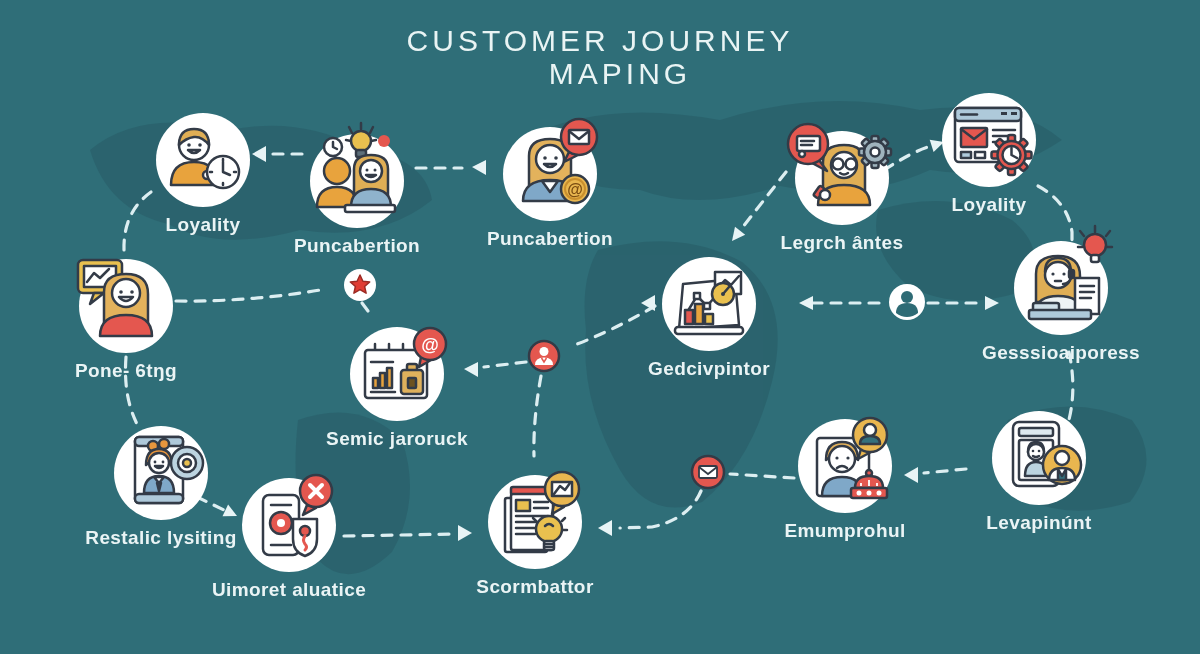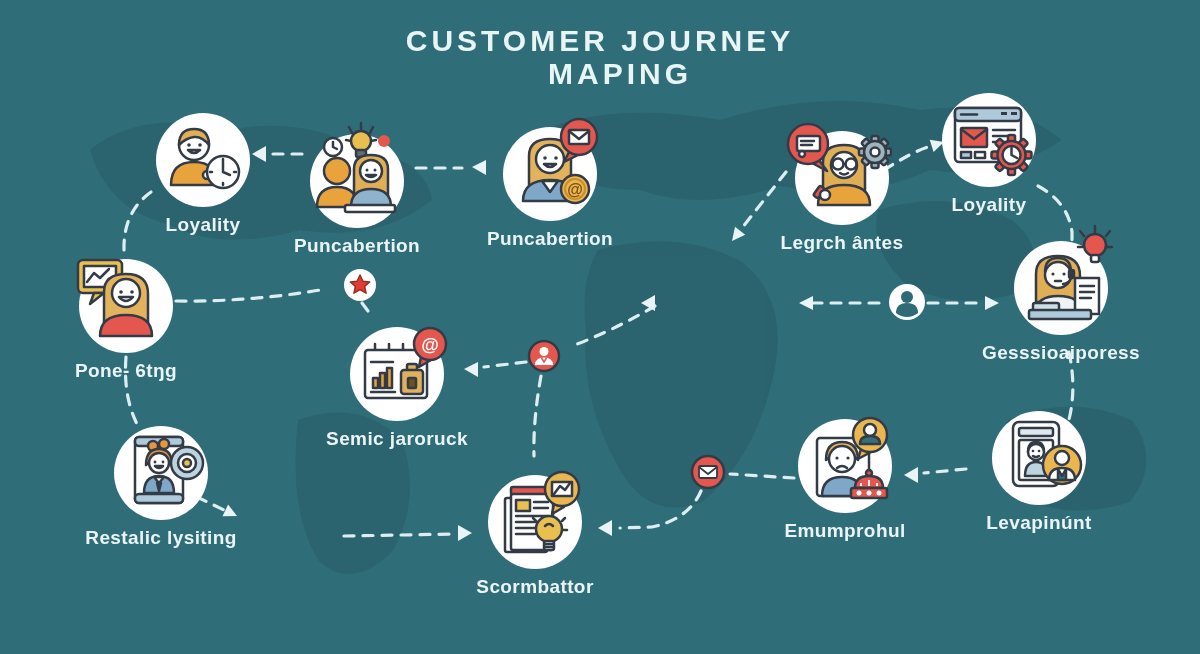--- a/index.html
+++ b/index.html
@@ -1,20 +1,20 @@
 <!DOCTYPE html>
 <html><head>
 <meta charset="utf-8">
 <style>
   html,body{margin:0;padding:0;background:#24545c;}
   #stage{position:relative;width:1200px;height:654px;overflow:hidden;
          background:#2f6e78;font-family:"Liberation Sans",sans-serif;}
   #map-svg,#connector-svg{position:absolute;left:0;top:0;}
   .title{position:absolute;left:0;top:24px;width:1200px;text-align:center;
-         color:#e9f4f4;font-weight:bold;line-height:1.1;}
+         color:#e9f4f4;font-weight:normal;line-height:1.1;}
   .title .l1{font-size:30px;letter-spacing:4px;display:block;}
   .title .l2{font-size:30px;letter-spacing:4px;display:block;transform:translateX(20px);}
   .node{position:absolute;width:190px;display:flex;flex-direction:column;align-items:center;}
   .node svg{display:block;}
   .node .label{margin-top:-16px;font-size:19px;font-weight:bold;color:#eaf4f5;
                letter-spacing:.4px;white-space:nowrap;text-align:center;}
   .marker{position:absolute;}
   .o{stroke:#333b47;stroke-width:2.5;stroke-linecap:round;stroke-linejoin:round;}
   .dash{stroke:#dceef1;stroke-width:3.2;fill:none;stroke-dasharray:10 9;stroke-linecap:round;}
   .ah{fill:#e8f4f6;stroke:none;}
@@ -219,20 +219,39 @@
       <rect class="o" fill="#dfb15c" x="80" y="60" width="10" height="8" rx="2"></rect>
       <rect class="o" fill="#dfb15c" x="74" y="66" width="22" height="24" rx="3"></rect>
       <rect class="o" stroke-width="2" fill="#6d5220" x="81" y="74" width="8" height="10" rx="1"></rect>
       <path class="o" fill="#e4574f" d="M94,53 L92,63 L104,56 Z"></path>
       <circle class="o" fill="#e4574f" cx="103" cy="40" r="16"></circle>
       <text x="103" y="47" text-anchor="middle" font-size="18" font-weight="bold" fill="#fff">@</text>
     </svg>
     <div class="label">Semic jaroruck</div>
   </div>
 
+  <div class="node" style="left:614px;top:234px;">
+    <svg width="140" height="140" viewBox="0 0 140 140">
+      <circle cx="70" cy="70" r="47" fill="#fff"></circle>
+      <path class="o" fill="#fff" d="M44,50 L96,45 L100,91 L40,95 Z"></path>
+      <rect class="o" fill="#fff" x="76" y="38" width="26" height="22"></rect>
+      <path class="o" fill="none" stroke-width="2" d="M78,55 L86,46 L92,51 L100,42"></path>
+      <path class="o" fill="none" stroke-width="2.2" d="M47,80 L58,62 L68,72 L82,56"></path>
+      <rect class="o" stroke-width="1.8" fill="#fff" x="55" y="59" width="6" height="6"></rect>
+      <rect class="o" stroke-width="1.8" fill="#fff" x="65" y="69" width="6" height="6"></rect>
+      <circle class="o" fill="#e9c04f" cx="84" cy="60" r="11"></circle>
+      <path class="o" fill="none" stroke-width="2" d="M84,60 L90,53"></path>
+      <circle fill="#333b47" cx="84" cy="60" r="2"></circle>
+      <rect class="o" stroke-width="1.8" fill="#e4574f" x="46" y="76" width="8" height="14"></rect>
+      <rect class="o" stroke-width="1.8" fill="#e8a33d" x="56" y="70" width="8" height="20"></rect>
+      <rect class="o" stroke-width="1.8" fill="#e9c04f" x="66" y="80" width="8" height="10"></rect>
+      <rect class="o" fill="#fff" x="36" y="93" width="68" height="7" rx="3"></rect>
+    </svg>
+    <div class="label">Gedcivpintor</div>
+  </div>
 
   <div class="node" style="left:966px;top:218px;">
     <svg width="140" height="140" viewBox="0 0 140 140">
       <circle cx="70" cy="70" r="47" fill="#fff"></circle>
       <path class="o" fill="none" stroke-width="2" d="M89,13 L93,18 M104,8 L104,14 M119,13 L115,18 M87,29 L92,29 M121,29 L116,29"></path>
       <circle class="o" fill="#e4574f" cx="104" cy="27" r="11"></circle>
       <rect class="o" fill="#fff" x="100" y="37" width="8" height="7" rx="2"></rect>
       <path class="o" fill="#dfae55" d="M45,84 L45,56 Q45,38 67,38 Q89,38 89,58 L89,84 Z"></path>
       <circle class="o" fill="#fff" cx="67" cy="57" r="13"></circle>
       <circle fill="#333b47" cx="62" cy="56" r="1.6"></circle>
@@ -266,20 +285,36 @@
       <path class="o" fill="#7fa8c8" d="M53,90 Q53,73 68,73 Q83,73 83,90 Z"></path>
       <path class="o" fill="#fff" d="M63,74 L68,80 L73,74 Z" stroke-width="2"></path>
       <path class="o" fill="#33505f" d="M66,80 L68,88 L70,80 Z" stroke-width="2"></path>
       <circle class="o" fill="#bcd4e0" cx="96" cy="60" r="16"></circle>
       <circle class="o" fill="#fff" cx="96" cy="60" r="9"></circle>
       <circle class="o" fill="#e9c04f" cx="96" cy="60" r="4" stroke-width="2"></circle>
     </svg>
     <div class="label">Restalic lysiting</div>
   </div>
 
+  <div class="node" style="left:194px;top:455px;">
+    <svg width="140" height="140" viewBox="0 0 140 140">
+      <circle cx="70" cy="70" r="47" fill="#fff"></circle>
+      <rect class="o" fill="#fff" x="44" y="40" width="36" height="60" rx="6"></rect>
+      <path class="o" fill="none" stroke-width="2" d="M52,50 L72,50 M52,90 L72,90"></path>
+      <circle class="o" fill="#e4574f" cx="62" cy="68" r="11"></circle>
+      <circle fill="#fff" cx="62" cy="68" r="4"></circle>
+      <path class="o" fill="#fff" d="M74,64 L98,64 L98,84 Q98,97 86,101 Q74,97 74,84 Z"></path>
+      <circle class="o" fill="#e4574f" cx="86" cy="76" r="5" stroke-width="2"></circle>
+      <path stroke="#e4574f" stroke-width="3" stroke-linecap="round" fill="none" d="M86,81 Q83,85 86,89 Q89,92 86,95"></path>
+      <path class="o" fill="#e4574f" d="M88,50 L84,60 L97,53 Z"></path>
+      <circle class="o" fill="#e4574f" cx="97" cy="36" r="16"></circle>
+      <path stroke="#fff" stroke-width="4" stroke-linecap="round" d="M91,30 L103,42 M103,30 L91,42"></path>
+    </svg>
+    <div class="label">Uimoret aluatice</div>
+  </div>
 
   <div class="node" style="left:440px;top:452px;">
     <svg width="140" height="140" viewBox="0 0 140 140">
       <circle cx="70" cy="70" r="47" fill="#fff"></circle>
       <rect class="o" fill="#fff" x="40" y="46" width="42" height="54" rx="2"></rect>
       <rect class="o" fill="#e4574f" x="46" y="35" width="36" height="8" rx="2"></rect>
       <rect class="o" fill="#fff" x="46" y="42" width="42" height="56" rx="2"></rect>
       <rect class="o" stroke-width="2" fill="#e9c04f" x="51" y="48" width="14" height="11"></rect>
       <path class="o" fill="none" stroke-width="2.2" d="M69,50 L83,50 M69,56 L83,56 M51,64 L83,64 M51,70 L83,70 M51,76 L76,76 M51,82 L70,82"></path>
       <path class="o" fill="none" stroke-width="2" d="M68,66 L71,69 M100,66 L97,69 M102,78 L98,78"></path>

